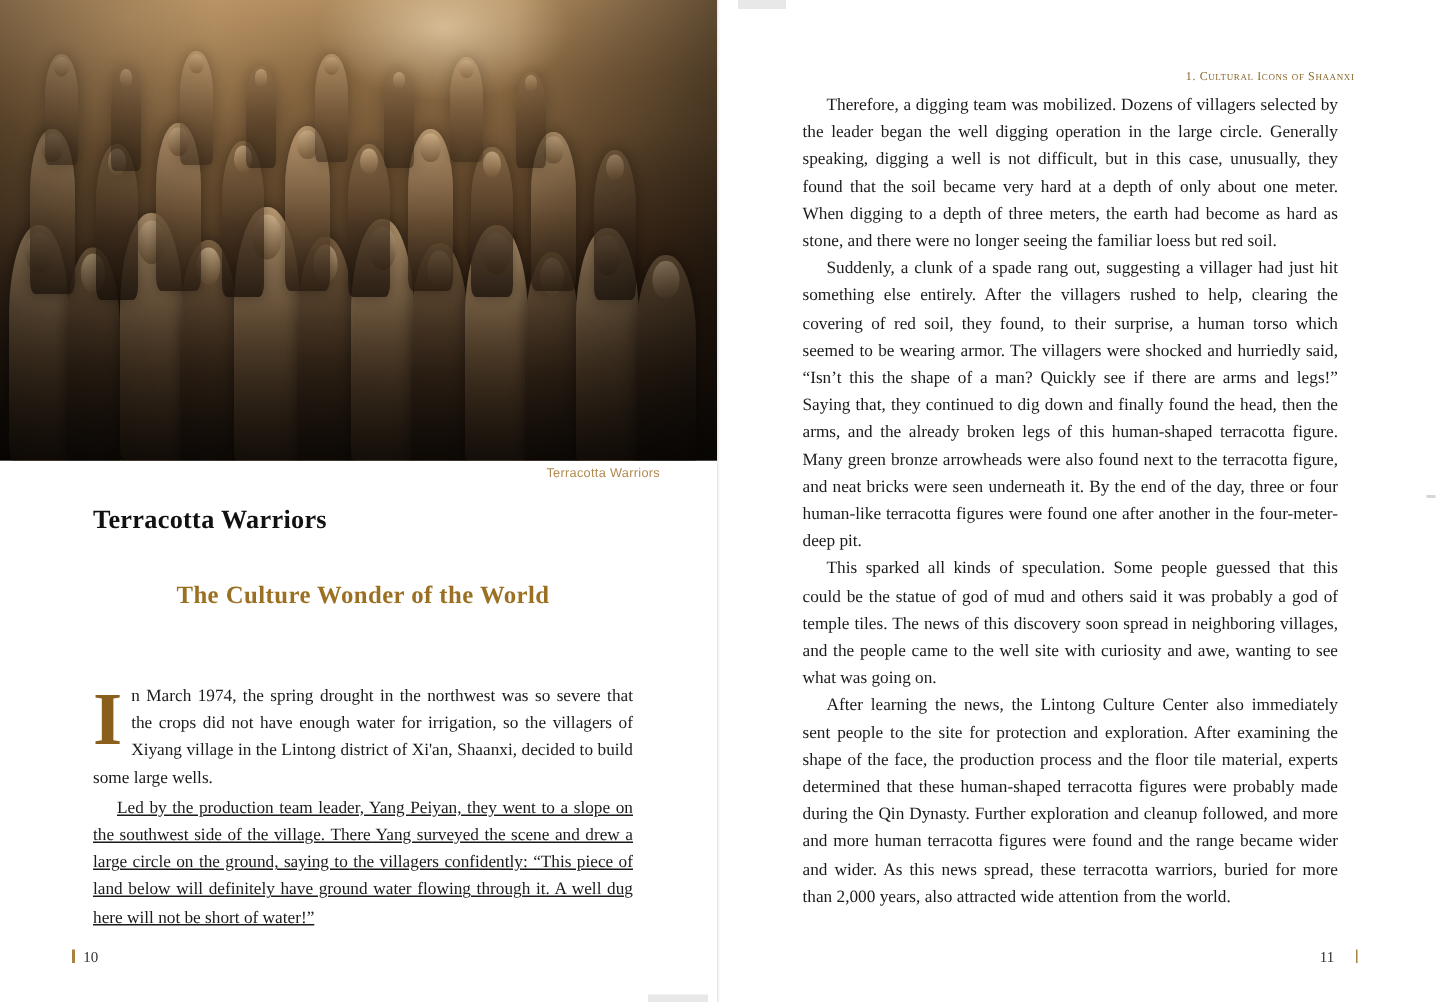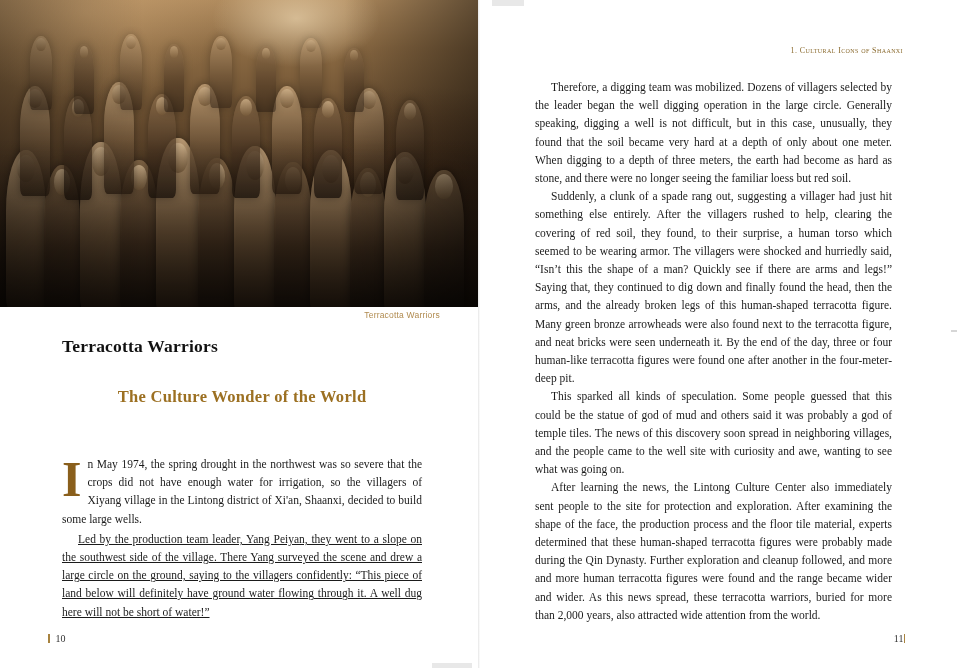--- a/index.html
+++ b/index.html
@@ -174,21 +174,21 @@
     color: #8a6a2e;
     letter-spacing: 0.4px;
     margin-left: 26px;
   }
   .small-caps {
     font-variant: small-caps;
   }
   .right-body {
     position: absolute;
     left: 57px;
-    top: 78px;
+    top: 61px;
     width: 357px;
   }
   .right-body p {
     font-size: 11.5px;
     line-height: 18.2px;
     text-align: justify;
     margin: 0;
     text-indent: 16px;
     color: #1b1b1b;
   }
@@ -204,21 +204,21 @@
   .folio-left { left: 48px; text-align: right; }
   .folio-right { right: 52px; }
   .folio-bar {
     display: inline-block;
     width: 1.5px;
     height: 9px;
     background: #a8833f;
     vertical-align: -1px;
   }
   .folio-left .num { margin-left: 6px; }
-  .folio-right .num { margin-right: 0; }
+  .folio-right .num { margin-right: 14px; }
 </style>
 </head>
 <body>
 
 <div class="spread">
 
   <div class="page-left">
 
     <div class="photo">
       <div class="photo-art"></div>
@@ -260,21 +260,21 @@
     </div>
 
     <div class="photo-caption">Terracotta Warriors</div>
 
     <div class="left-body">
       <h1 class="chapter-title">Terracotta Warriors</h1>
 
       <h2 class="chapter-subtitle">The Culture Wonder of the World</h2>
 
       <p class="body-text para-first">
-        <span class="dropcap">I</span><span>n May 1974, the spring drought in the northwest was so severe that the crops did not have enough water for irrigation, so the villagers of Xiyang village in the Lintong district of Xi'an, Shaanxi, decided to build some large wells.</span>
+        <span class="dropcap">I</span><span>n March 1974, the spring drought in the northwest was so severe that the crops did not have enough water for irrigation, so the villagers of Xiyang village in the Lintong district of Xi'an, Shaanxi, decided to build some large wells.</span>
       </p>
 
       <p class="body-text para-indent">Led by the production team leader, Yang Peiyan, they went to a slope on the southwest side of the village. There Yang surveyed the scene and drew a large circle on the ground, saying to the villagers confidently: “This piece of land below will definitely have ground water flowing through it. A well dug here will not be short of water!”</p>
     </div>
 
     <div class="folio folio-left">
       <span class="folio-bar"></span><span class="num">10</span>
     </div>
   </div>
 

